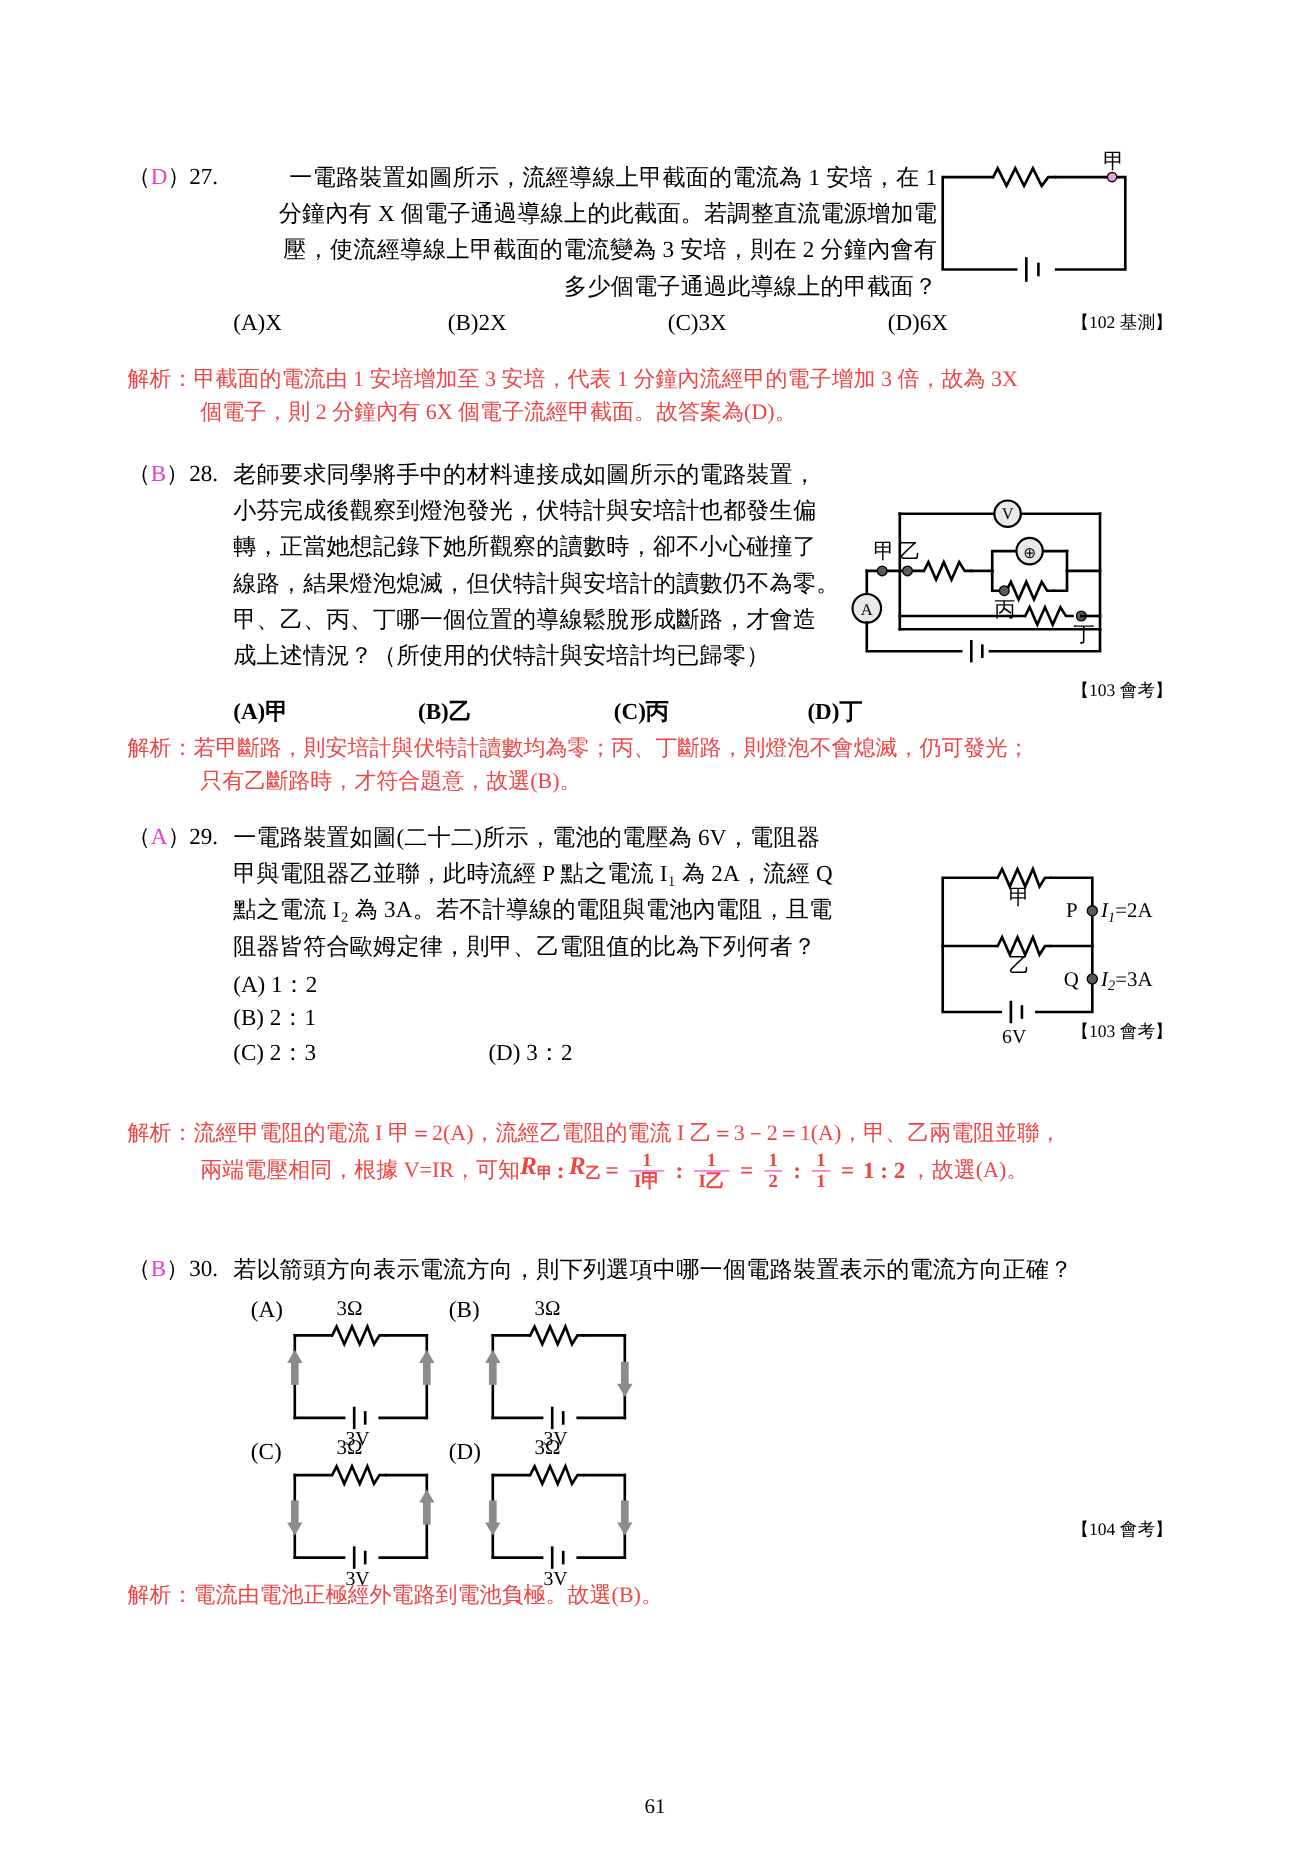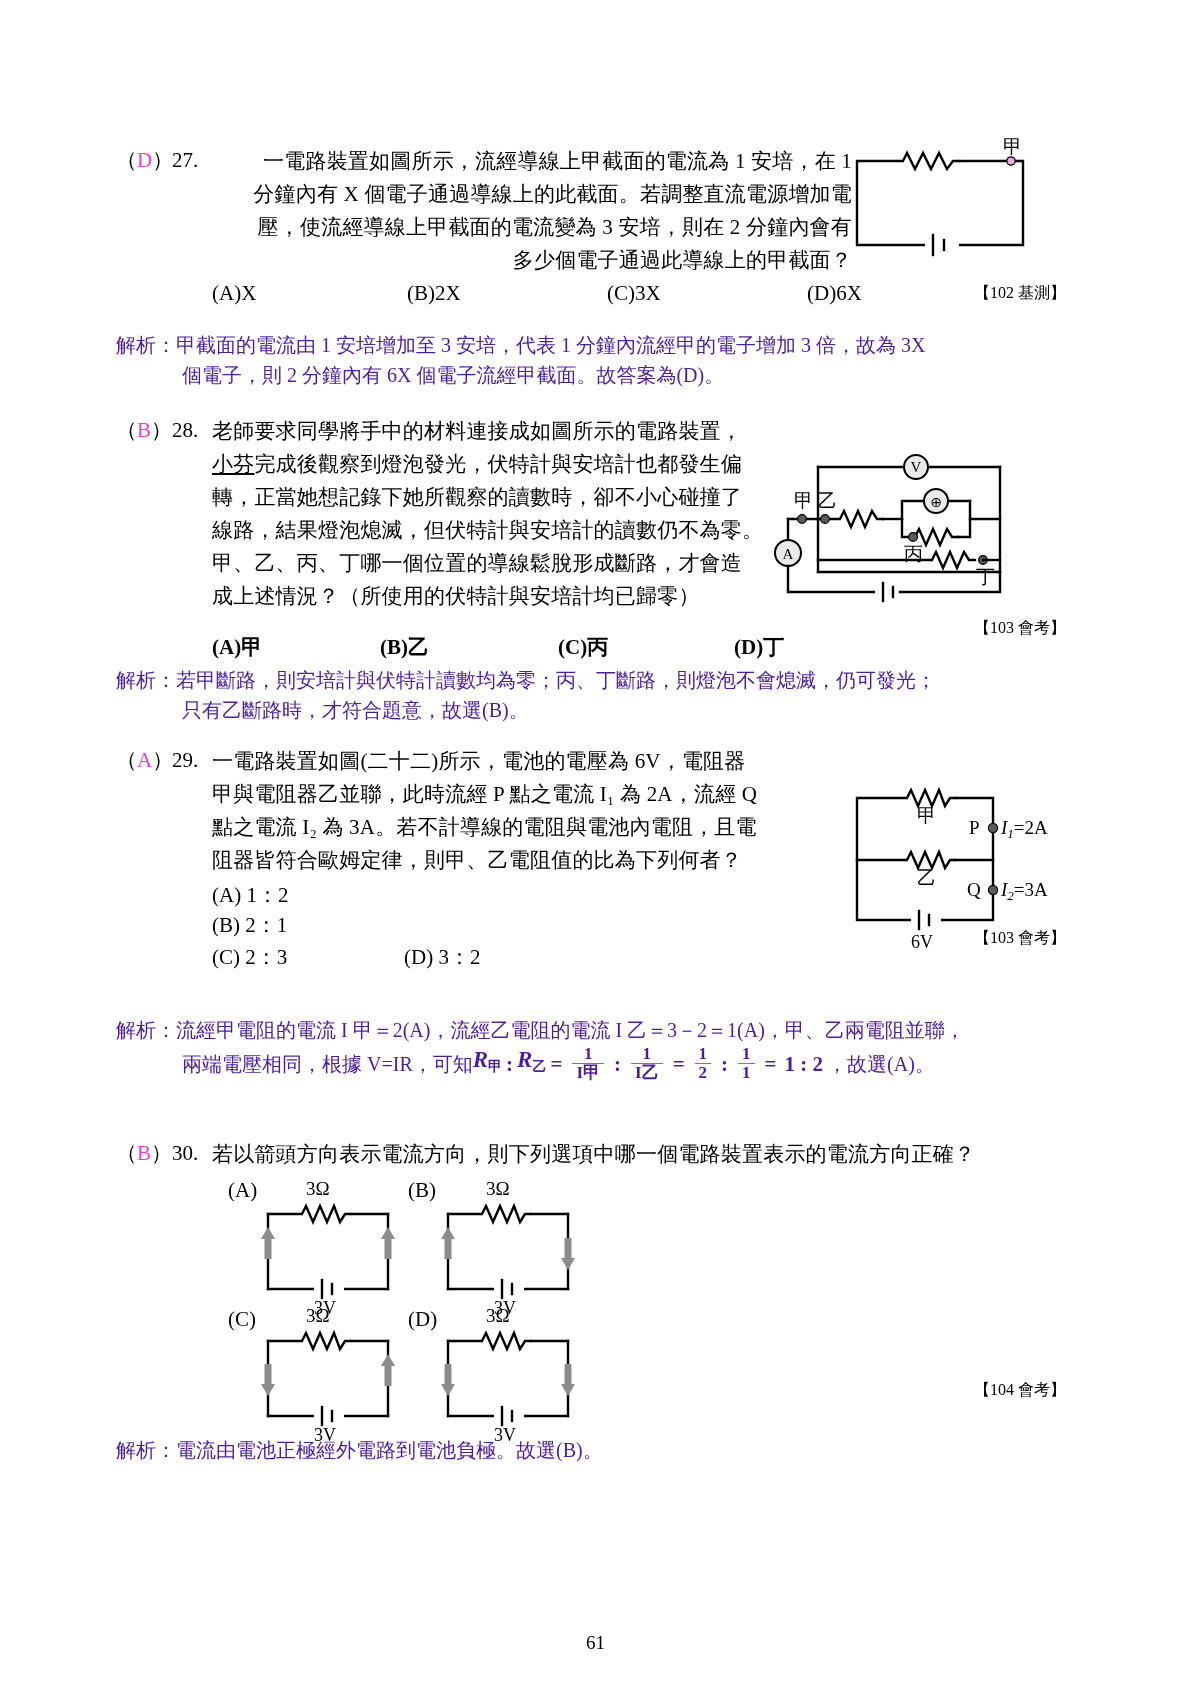--- a/index.html
+++ b/index.html
@@ -20,28 +20,28 @@
   .ans-paren {
     width:62px; flex:0 0 62px;
     font-size:21px; line-height:30px;
     text-align:left; white-space:nowrap;
     padding-left:6px;
   }
   .ans-letter { color:#e83ec8; font-family:"Liberation Serif",serif; }
   .qnum { flex:0 0 40px; font-size:21px; line-height:30px; white-space:nowrap;}
   .qtext { font-size:21px; line-height:33px; letter-spacing:0.2px; }
   .qtext p { margin:0; }
-  .u { text-decoration:underline; text-underline-offset:2px; }
+  .u { text-underline-offset:2px; }
 
   .choices { display:flex; font-size:21px; line-height:30px; margin-top:2px;}
   .choices .ch { }
 
   
   .sol {
-    color:#4c1d95;
+    color:#ef4444;
     font-size:20px;
     line-height:30px;
     padding-left:8px;
   }
   .sol .indent { padding-left:66px; display:block; }
 
   
   .src {
     font-size:16px; text-align:right; padding-right:14px;
     white-space:nowrap;
@@ -210,21 +210,21 @@
         <p>一電路裝置如圖(二十二)所示，電池的電壓為 6V，電阻器</p>
         <p>甲與電阻器乙並聯，此時流經 P 點之電流 I₁ 為 2A，流經 Q</p>
         <p>點之電流 I₂ 為 3A。若不計導線的電阻與電池內電阻，且電</p>
         <p>阻器皆符合歐姆定律，則甲、乙電阻值的比為下列何者？</p>
       </div>
     </div>
     <div class="choices" style="margin-left:102px;margin-top:3px;flex-direction:column;">
       <div class="ch" style="width:192px;">(A) 1：2</div>
       <div class="ch">(B) 2：1</div>
     </div>
-    <div class="choices" style="margin-left:102px;">
+    <div class="choices" style="margin-left:102px;gap:40px;">
       <div class="ch" style="width:192px;">(C) 2：3</div>
       <div class="ch">(D) 3：2</div>
     </div>
   </div>
 
   <div class="fig" style="left:845px;top:750px;">
     <svg width="215" height="180" viewBox="0 0 215 180">
 
       <path class="wire" d="M12,48 L148,48 L148,170 L12,170 Z"></path>
 

